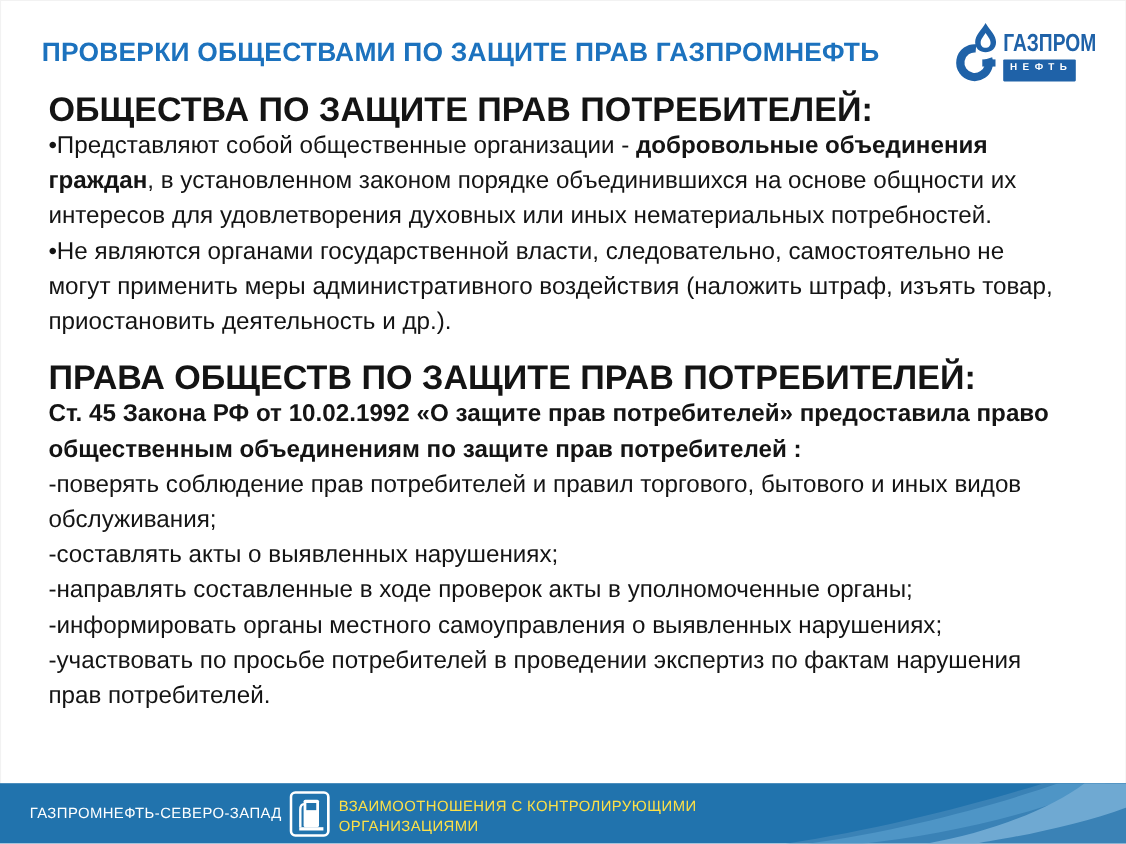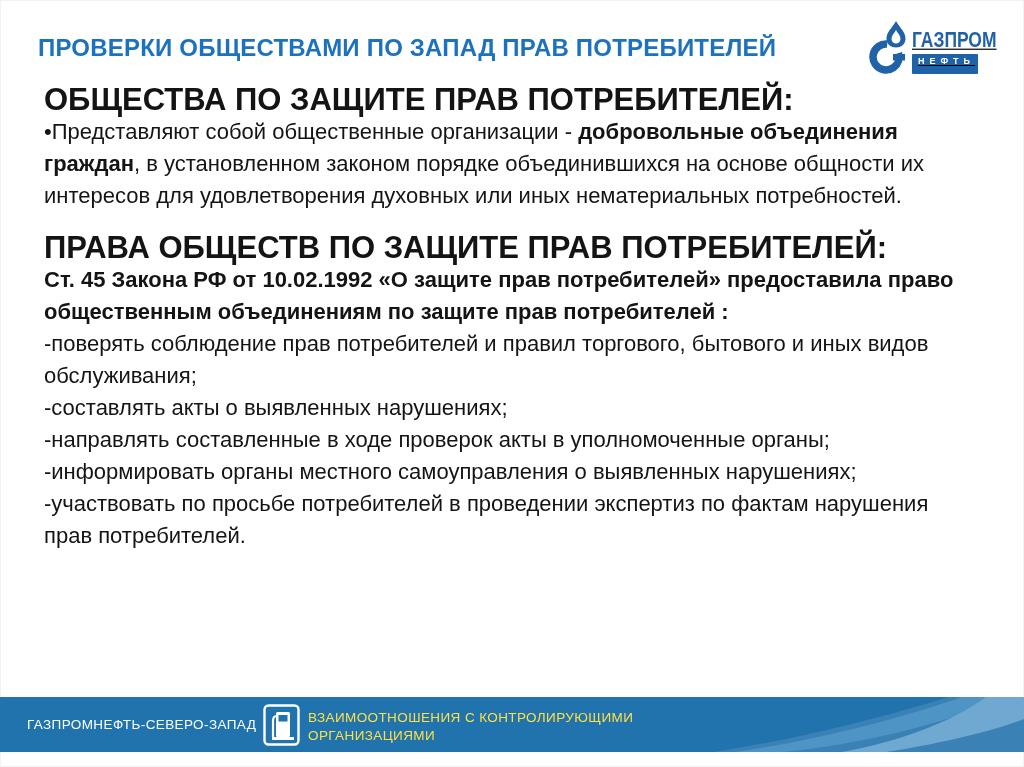--- a/index.html
+++ b/index.html
@@ -15,21 +15,21 @@
   }
 
   
   .slide-title {
     position: absolute; left: 38px; top: 34px; width: 840px;
     font-size: 24px; font-weight: bold; color: #1C72BE;
     letter-spacing: 0.2px; margin: 0;
   }
   .logo {
     position: absolute; right: 20px; top: 20px;
-    display: flex; align-items: flex-end; gap: 3px; text-decoration: underline;
+    display: flex; align-items: flex-end; gap: 3px;
   }
   .logo-mark { display: block; }
   .logo-textcol { display: flex; flex-direction: column; align-items: flex-start; padding-bottom: 2px; }
   .logo-brand {
     color: #1F62A8; font-weight: bold; font-size: 19px;
     letter-spacing: 0px; transform: scale(0.92, 1.18); transform-origin: left bottom;
     line-height: 18px;
   }
   .logo-sub {
     margin-top: 3px; background: #1F62A8; color: #ffffff;
@@ -43,59 +43,60 @@
     font-size: 22px; line-height: 32px; color: #141414;
   }
   .content p { margin: 0; }
   .sec-heading { font-weight: bold; font-size: 31px; }
   .sec2-heading { margin-top: 20px !important; }
   .bold-intro { font-weight: bold; }
   .rights-item { margin: 0; }
 
   
   .footer {
-    position: absolute; left: 0; bottom: 15px; width: 1024px; height: 55px;
+    position: absolute; left: 0; bottom: 0; width: 1024px; height: 55px;
     background: #2173AD; overflow: hidden;
   }
   .footer-swoosh { position: absolute; right: 0; top: 0; width: 310px; height: 55px; }
   .footer-company {
     position: absolute; left: 27px; top: 20px;
     color: #ffffff; font-size: 13.5px; letter-spacing: 0.4px; white-space: nowrap;
   }
   .pump-badge { position: absolute; left: 263px; top: 7px; }
   .footer-topic {
     position: absolute; left: 308px; top: 12px;
     color: #fde047; font-size: 13.5px; line-height: 18px; letter-spacing: 0.4px;
   }
 </style>
 </head>
 <body>
 
 <div class="slide">
 
-  <h1 class="slide-title">ПРОВЕРКИ ОБЩЕСТВАМИ ПО ЗАПАД ПРАВ ПОТРЕБИТЕЛЕЙ</h1>
+  <h1 class="slide-title">ПРОВЕРКИ ОБЩЕСТВАМИ ПО ЗАЩИТЕ ПРАВ ГАЗПРОМНЕФТЬ</h1>
 
   <div class="logo">
     <svg class="logo-mark" width="40" height="56" viewBox="0 0 40 56" aria-hidden="true">
 
       <path d="M27 1 C23 8 17.5 12 17.5 18.5 C17.5 24.5 22 27.5 27 27.5 C32 27.5 36.5 24.5 36.5 18.5 C36.5 12 31 8 27 1 Z" fill="#1F62A8"></path>
       <path d="M27 10 C25 13.5 22.5 15.5 22.5 18.8 C22.5 21.8 24.5 23.5 27 23.5 C29.5 23.5 31.5 21.8 31.5 18.8 C31.5 15.5 29 13.5 27 10 Z" fill="#ffffff"></path>
 
       <circle cx="17" cy="37" r="13" fill="none" stroke="#1F62A8" stroke-width="7.5" stroke-dasharray="66 16" stroke-dashoffset="-4" transform="rotate(-35 17 37)"></circle>
       <rect x="24" y="34" width="12" height="6.5" fill="#1F62A8"></rect>
     </svg>
     <div class="logo-textcol">
       <span class="logo-brand">ГАЗПРОМ</span>
       <span class="logo-sub">НЕФТЬ</span>
     </div>
   </div>
 
   <div class="content">
     <p class="sec-heading">ОБЩЕСТВА ПО ЗАЩИТЕ ПРАВ ПОТРЕБИТЕЛЕЙ:</p>
     <p><span>•Представляют собой общественные организации - </span><b>добровольные объединения граждан</b><span>, в установленном законом порядке объединившихся на основе общности их интересов для удовлетворения духовных или иных нематериальных потребностей.</span></p>
+    <p>•Не являются органами государственной власти, следовательно, самостоятельно не могут применить меры административного воздействия (наложить штраф, изъять товар, приостановить деятельность и др.).</p>
 
     <p class="sec-heading sec2-heading">ПРАВА ОБЩЕСТВ ПО ЗАЩИТЕ ПРАВ ПОТРЕБИТЕЛЕЙ:</p>
     <p class="bold-intro">Ст. 45 Закона РФ от 10.02.1992 «О защите прав потребителей» предоставила право общественным объединениям по защите прав потребителей :</p>
     <div>
       <p class="rights-item">-поверять соблюдение прав потребителей и правил торгового, бытового и иных видов обслуживания;</p>
       <p class="rights-item">-составлять акты о выявленных нарушениях;</p>
       <p class="rights-item">-направлять  составленные в ходе проверок акты в уполномоченные органы;</p>
       <p class="rights-item">-информировать органы местного самоуправления о выявленных нарушениях;</p>
       <p class="rights-item">-участвовать по просьбе потребителей в проведении экспертиз по фактам нарушения прав потребителей.</p>
     </div>

